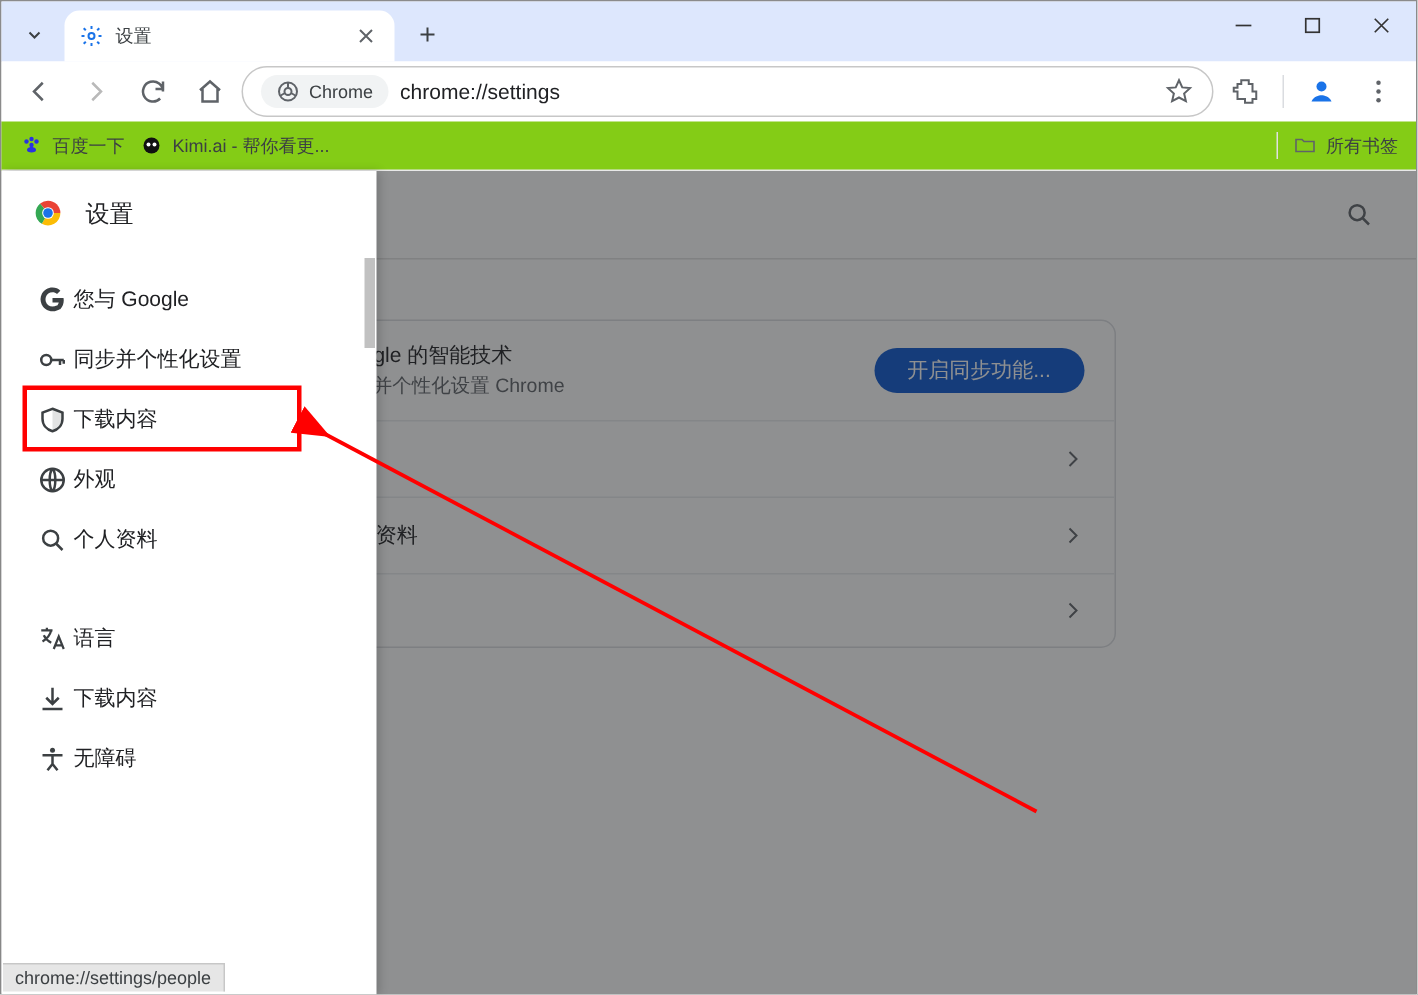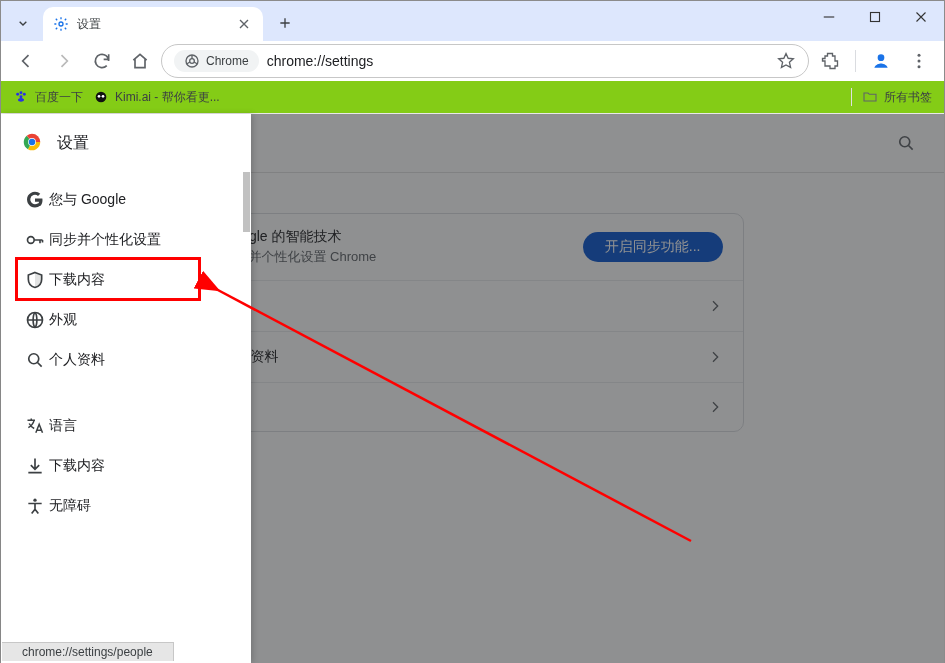--- a/index.html
+++ b/index.html
@@ -224,21 +224,21 @@
     position:absolute;inset:0;
     z-index:5;
     pointer-events:none;
   }
   
   .status-bar{
     position:absolute;left:1px;bottom:1px;
     background:#e6e6e6;
     border:1px solid #c7c7c7;
     border-left:none;border-bottom:none;
-    padding:2px 20px;
+    padding:2px 8px;
     font-size:12px;
     color:#3c4043;
     z-index:6;
   }
   
   svg.i{width:18px;height:18px;display:block;}
   svg.i16{width:16px;height:16px;display:block;}
   svg.i20{width:20px;height:20px;display:block;}
 </style>
 </head>

